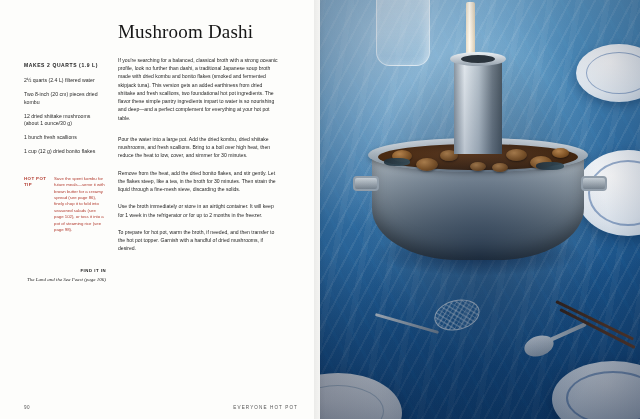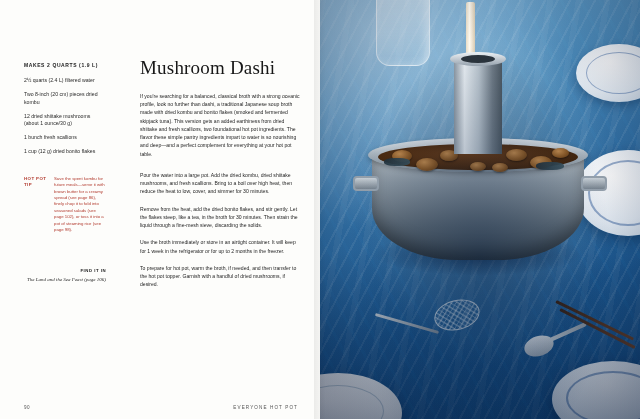--- a/index.html
+++ b/index.html
@@ -31,24 +31,23 @@
   }
 
   .col-side {
     position: absolute;
     left: 24px;
     top: 62px;
     width: 82px;
   }
   .col-main {
     position: absolute;
-    left: 140px;
+    left: 118px;
     top: 22px;
     width: 162px;
-    margin-top: 36px;
   }
 
   .recipe-title {
     font-family: "Liberation Serif", serif;
     font-size: 19px;
     line-height: 1.05;
     font-weight: 400;
     letter-spacing: 0.2px;
     margin: 0 0 14px 0;
     color: #171717;

